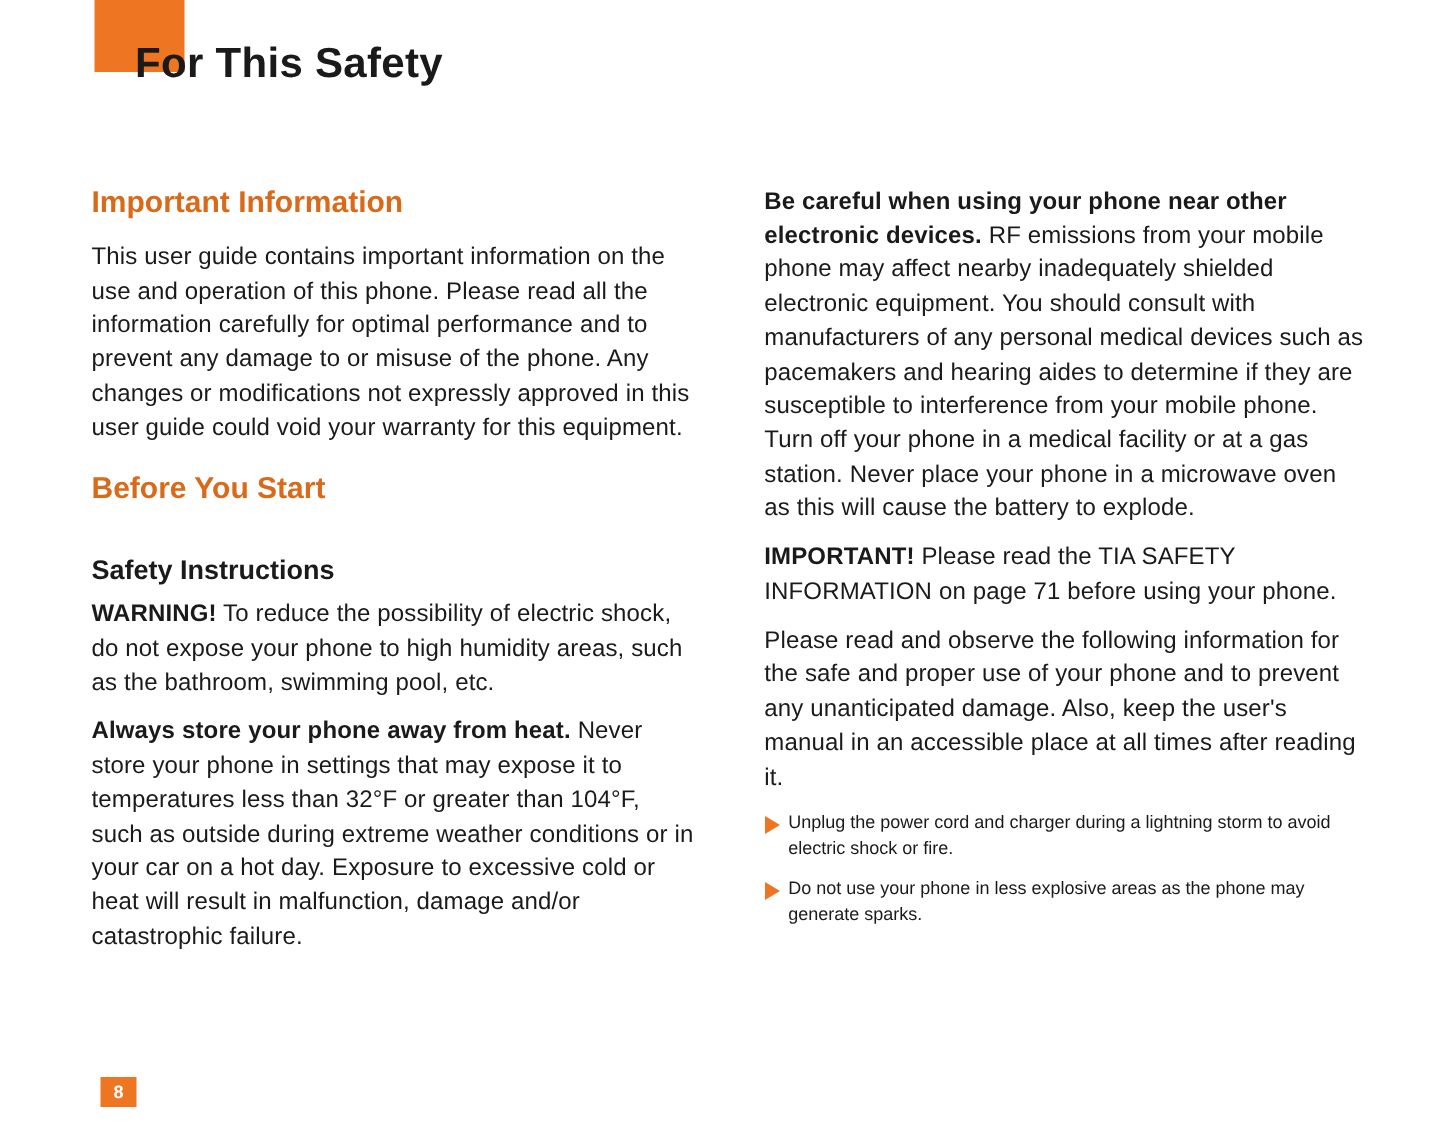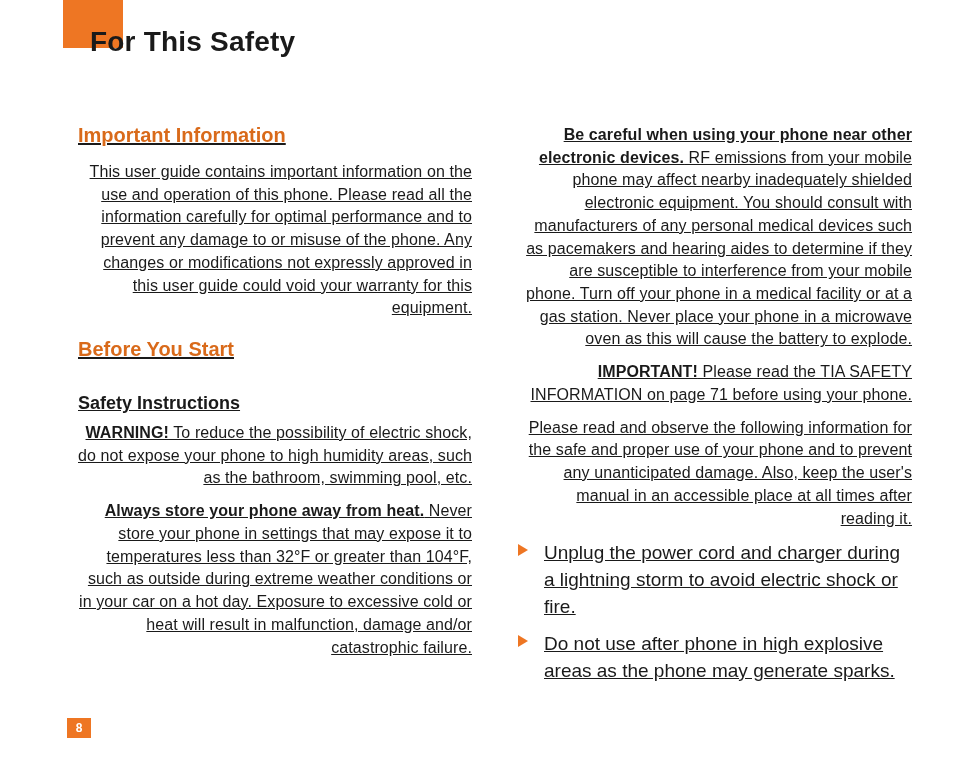--- a/index.html
+++ b/index.html
@@ -24,25 +24,24 @@
       position: absolute;
       top: 26px;
       left: 90px;
       font-size: 28px;
       font-weight: 600;
       letter-spacing: 0.2px;
     }
     .columns {
       position: absolute;
       top: 124px;
-      left: 78px;
+      left: 61px;
       right: 42px;
       display: flex;
       gap: 46px;
-      text-decoration: underline;
     }
     .col {
       flex: 1 1 0;
       min-width: 0;
     }
     .h-orange {
       color: #d96a1a;
       font-weight: 600;
       font-size: 20px;
       margin-bottom: 14px;
@@ -54,35 +53,34 @@
       margin-top: 32px;
       margin-bottom: 8px;
       font-stretch: semi-condensed;
     }
     p {
       font-size: 16px;
       line-height: 1.42;
       margin-bottom: 10px;
       letter-spacing: 0.1px;
       font-stretch: semi-condensed;
-      text-align: right;
     }
     .lead-bold {
       font-weight: 700;
     }
     ul.arrow-list {
       list-style: none;
       padding-left: 0;
       margin-top: 6px;
     }
     ul.arrow-list li {
       display: flex;
       align-items: flex-start;
-      gap: 16px;
-      font-size: 19px;
+      gap: 6px;
+      font-size: 12px;
       line-height: 1.42;
       margin-bottom: 10px;
       font-stretch: semi-condensed;
     }
     .arrow-icon {
       flex: 0 0 auto;
       width: 10px;
       height: 14px;
       margin-top: 4px;
       display: inline-block;
@@ -145,19 +143,19 @@
             </svg>
         </span>
         <span>Unplug the power cord and charger during a lightning storm to avoid electric shock or fire.</span>
       </li>
       <li>
         <span class="arrow-icon">
           <svg width="10" height="12" viewBox="0 0 10 12">
               <polygon points="0,0 10,6 0,12" fill="#ee7623"></polygon>
             </svg>
         </span>
-        <span>Do not use after phone in high explosive areas as the phone may generate sparks.</span>
+        <span>Do not use your phone in less explosive areas as the phone may generate sparks.</span>
       </li>
     </ul>
   </div>
 </div>
 
 <div class="page-number">8</div>
 
 </body></html>

